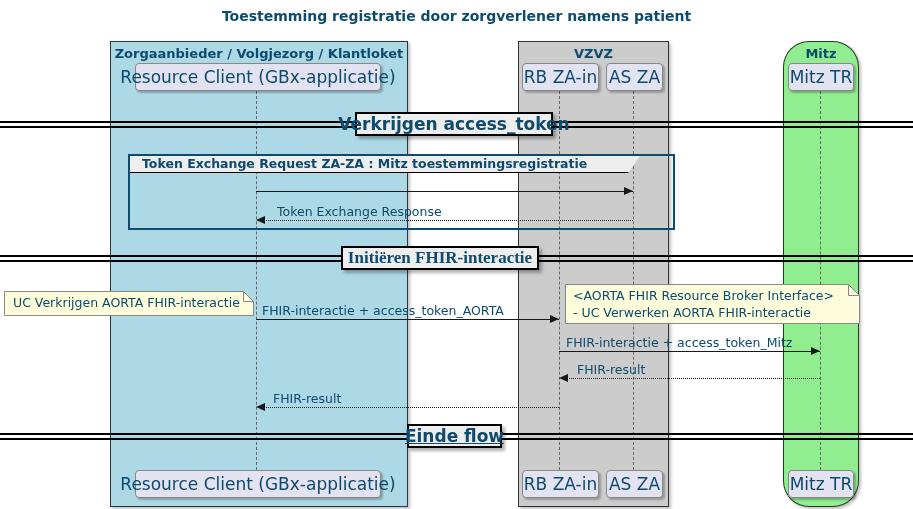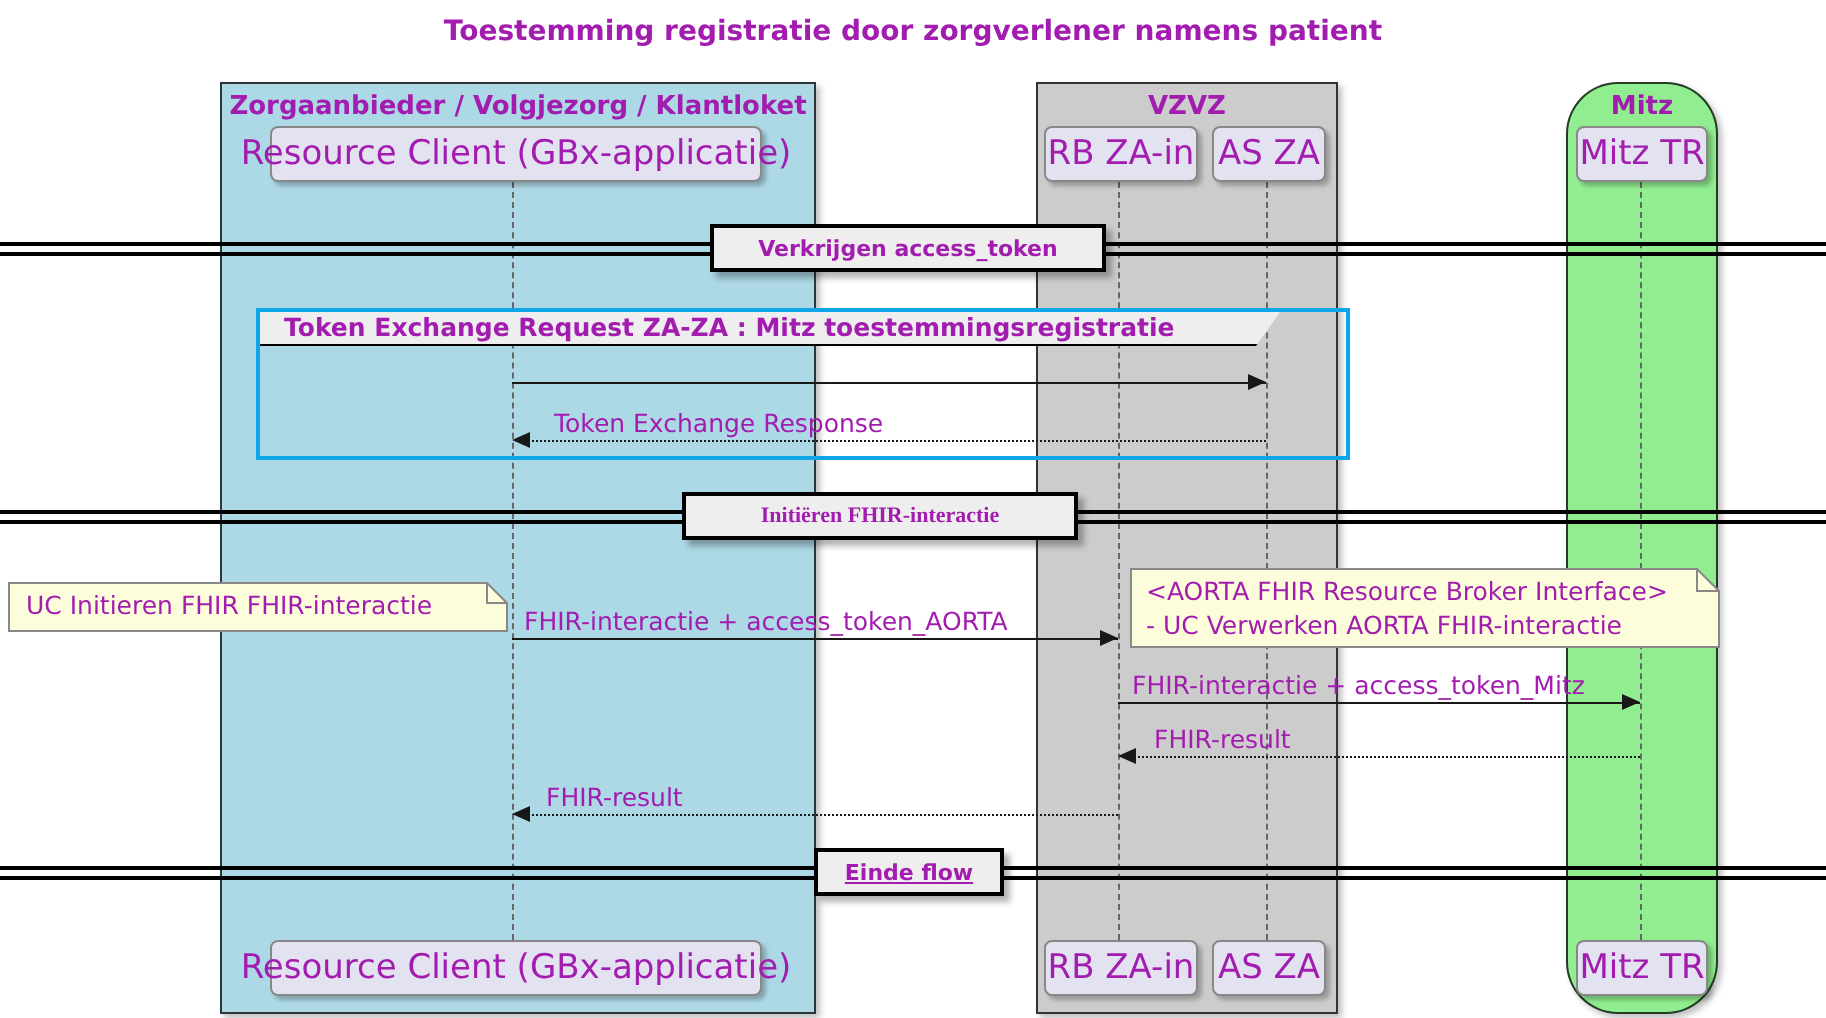--- a/index.html
+++ b/index.html
@@ -1,17 +1,17 @@
 <!DOCTYPE html>
 <html><head>
 <meta charset="utf-8">
 <style>
   html,body{margin:0;padding:0;background:#ffffff;}
   .stage{position:relative;width:913px;height:509px;background:#ffffff;
-         font-family:"DejaVu Sans","Liberation Sans",sans-serif;color:#a21caf;overflow:hidden;}
+         font-family:"DejaVu Sans","Liberation Sans",sans-serif;color:#0c4a6e;overflow:hidden;}
 
   .title{position:absolute;left:0;top:8px;width:913px;text-align:center;
          font-size:14px;font-weight:bold;}
 
   .band{position:absolute;top:41px;height:464px;border:1px solid rgba(0,0,0,0.75);
         box-shadow:2px 2px 3px rgba(0,0,0,0.25);}
   .band-label{position:absolute;top:4px;left:0;right:0;text-align:center;
               font-weight:bold;font-size:13px;}
   .band-zorg{left:110px;width:296px;background:#ADD8E6;}
   .band-vzvz{left:518px;width:149px;background:#CCCCCC;}
@@ -19,24 +19,24 @@
 
   .lifeline{position:absolute;top:91px;height:379px;width:0;border-left:1px dashed #666;}
 
   .participant{position:absolute;height:26px;background:#E2E2F0;border:1px solid #888;
                border-radius:4px;display:flex;align-items:center;justify-content:center;
                font-size:17px;box-shadow:2px 2px 2px rgba(0,0,0,0.25);white-space:nowrap;}
 
   .divider-line{position:absolute;left:0;width:913px;height:2px;background:#000;}
   .divider-box{position:absolute;height:20px;background:#EEEEEE;border:2px solid #000;
                display:flex;align-items:center;justify-content:center;font-weight:bold;
-               font-size:11px;box-shadow:3px 3px 3px rgba(0,0,0,0.3);white-space:nowrap;}
+               font-size:17px;box-shadow:3px 3px 3px rgba(0,0,0,0.3);white-space:nowrap;}
 
   .frame{position:absolute;left:128px;top:154px;width:543px;height:72px;
-         border:2px solid #0ea5e9;background:transparent;}
+         border:2px solid #0c4a6e;background:transparent;}
   .frame-header{position:absolute;left:0;top:0;width:510px;height:17px;background:#EEEEEE;
                 clip-path:polygon(0 0,100% 0,calc(100% - 12px) 100%,0 100%);
                 font-weight:bold;font-size:12.5px;line-height:16px;padding-left:12px;
                 border-bottom:1px solid #000;box-sizing:border-box;white-space:nowrap;}
 
   .msg-label{position:absolute;font-size:12.5px;white-space:nowrap;}
   .msg-line{position:absolute;height:0;border-top:1px solid #181818;}
   .msg-line.dotted{border-top:1px dashed #181818;border-top-style:dotted;}
   .arrow-r{position:absolute;width:0;height:0;border-top:4px solid transparent;
            border-bottom:4px solid transparent;border-left:9px solid #181818;}
@@ -85,21 +85,21 @@
 
   <div class="divider-line" style="top:255px;"></div>
   <div class="divider-line" style="top:260px;"></div>
   <div class="divider-box" style="left:341px;top:246px;width:194px;font-family:Liberation Serif, serif;">Initiëren FHIR-interactie</div>
 
   <div class="note" style="left:4px;top:291px;">
     <svg width="250" height="25">
       <path d="M0.5,0.5 L239.5,0.5 L249.5,10.5 L249.5,24.5 L0.5,24.5 Z" fill="#FDFDDB" stroke="#888" stroke-width="1"></path>
       <path d="M239.5,0.5 L239.5,10.5 L249.5,10.5" fill="none" stroke="#888" stroke-width="1"></path>
     </svg>
-    <div class="note-text" style="left:9px;top:4px;">UC Initieren FHIR FHIR-interactie</div>
+    <div class="note-text" style="left:9px;top:4px;">UC Verkrijgen AORTA FHIR-interactie</div>
   </div>
 
   <div class="msg-label" style="left:262px;top:303px;">FHIR-interactie + access_token_AORTA</div>
   <div class="msg-line" style="left:256px;top:319px;width:303px;"></div>
   <div class="arrow-r" style="left:550px;top:315px;"></div>
 
   <div class="note" style="left:565px;top:284px;">
     <svg width="295" height="40">
       <path d="M0.5,0.5 L283.5,0.5 L294.5,11.5 L294.5,39.5 L0.5,39.5 Z" fill="#FDFDDB" stroke="#888" stroke-width="1"></path>
       <path d="M283.5,0.5 L283.5,11.5 L294.5,11.5" fill="none" stroke="#888" stroke-width="1"></path>

